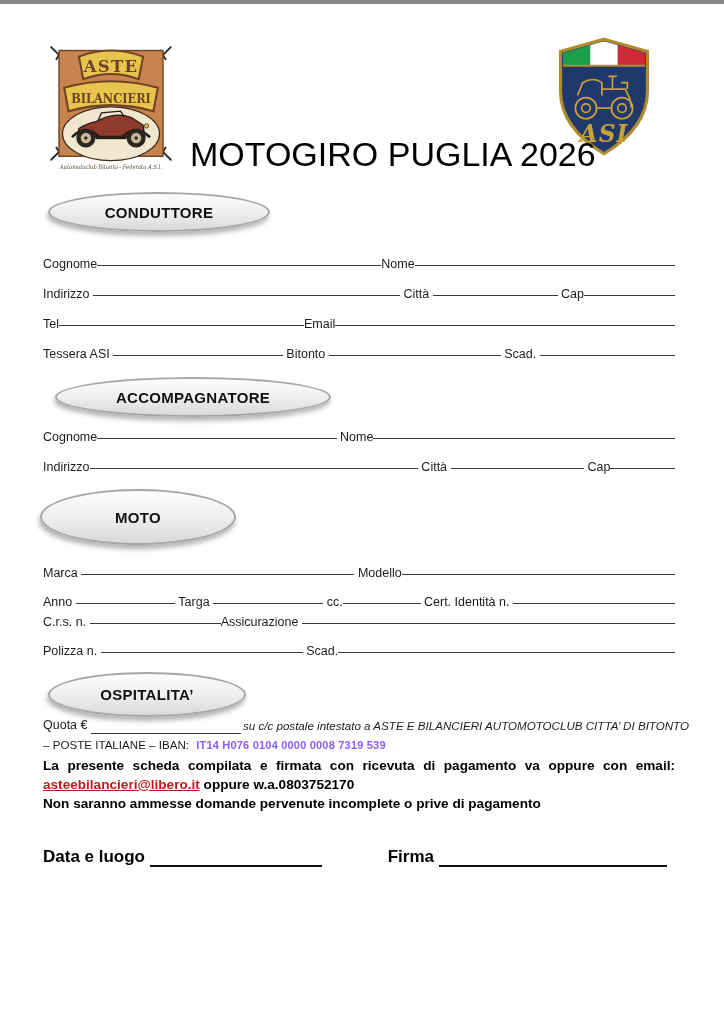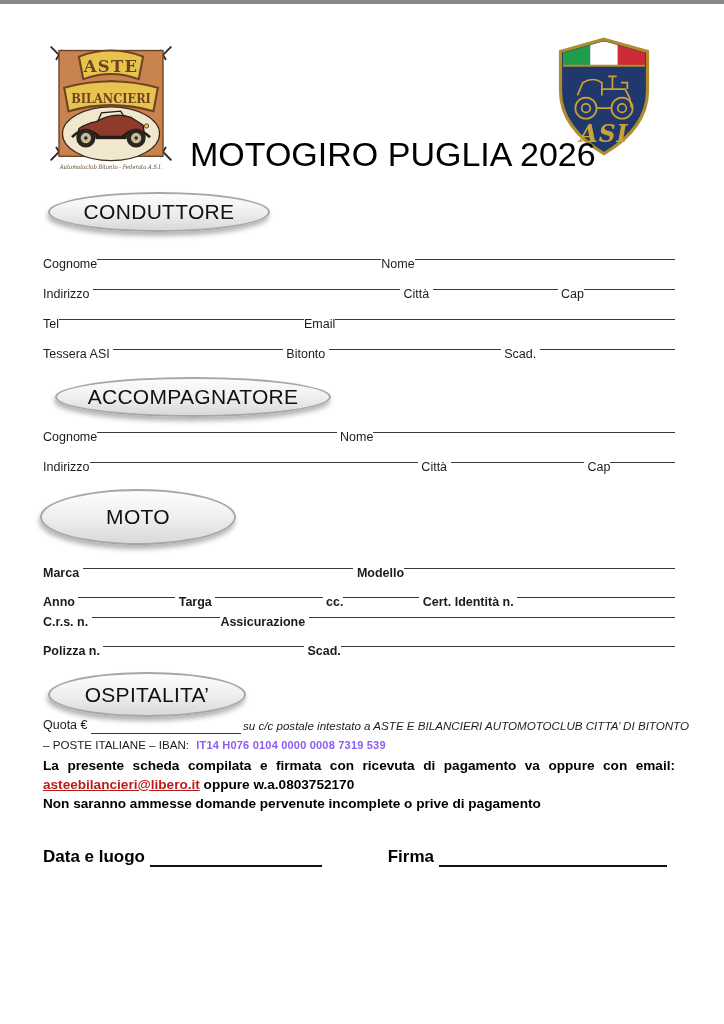--- a/index.html
+++ b/index.html
@@ -17,35 +17,35 @@
     font-size:34px; font-weight:400; letter-spacing:0px; color:#000;
     white-space:nowrap;
   }
   
   .content { position:absolute; left:43px; top:188px; width:632px; }
   .oval {
     display:flex; align-items:center; justify-content:center;
     border:2px solid #a6a6a6; border-radius:50%;
     background:linear-gradient(180deg,#fdfdfd 0%, #efefef 50%, #d9d9d9 100%);
     box-shadow:-1px 4px 5px rgba(0,0,0,0.30);
-    font-weight:normal; font-size:21px; color:#111; letter-spacing:0.3px;
+    font-weight:bold; font-size:15px; color:#111; letter-spacing:0.3px;
   }
   .oval-conduttore     { width:222px; height:40px; margin-left:5px; }
   .oval-accompagnatore { width:276px; height:40px; margin-left:12px; margin-top:15px; }
   .oval-moto           { width:196px; height:56px; margin-left:-3px; margin-top:12px; }
   .oval-ospitalita     { width:198px; height:45px; margin-left:5px; margin-top:0px; }
   .rows { margin-top:24px; }
   .rows-accompagnatore { margin-top:12px; }
   .rows-moto           { margin-top:20px; }
   .rows-ospitalita     { margin-top:26px; }
   .frow {
-    display:flex; align-items:flex-start; width:100%;
+    display:flex; align-items:center; width:100%;
     font-size:12.5px; line-height:16px; margin-bottom:14px;
   }
-  .rows-moto .frow { margin-bottom:13px;font-weight:bold; }
+  .rows-moto .frow { margin-bottom:13px; }
   .rows-ospitalita .frow { margin-bottom:12px; }
   .frow.tight { margin-top:-9px; }
   .frow.compact { width:auto; }
   .lbl { white-space:pre; flex:0 0 auto; }
   .line {
     display:inline-block; height:4px; flex-basis:0;
     border-bottom:1px solid #3a3a3a;
   }
   .frow.compact .line { flex:0 0 auto; }
   

